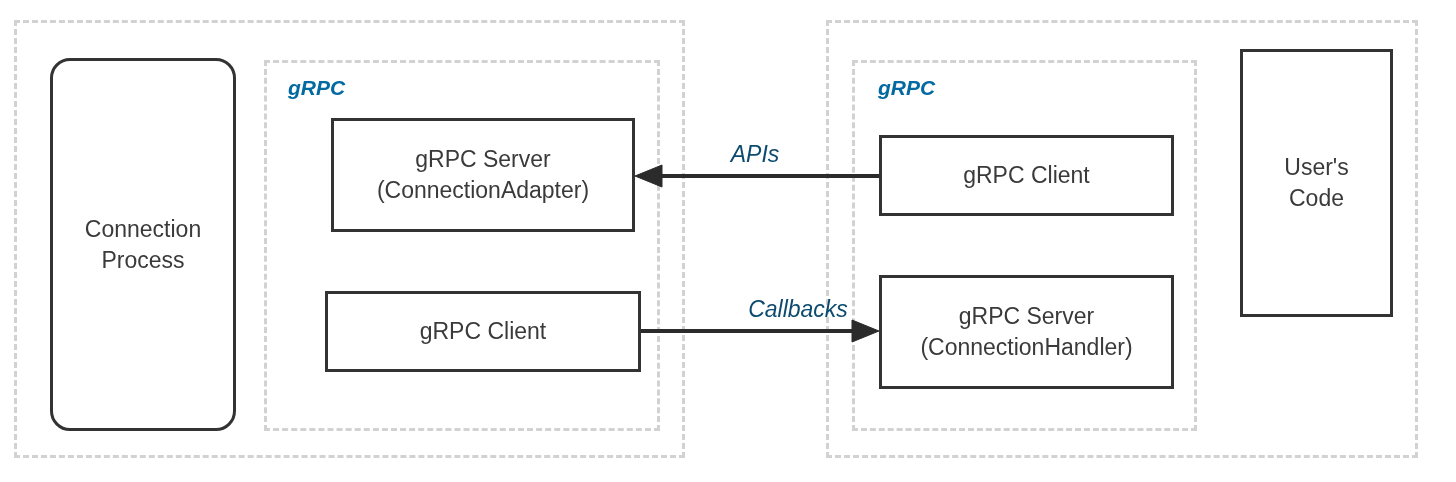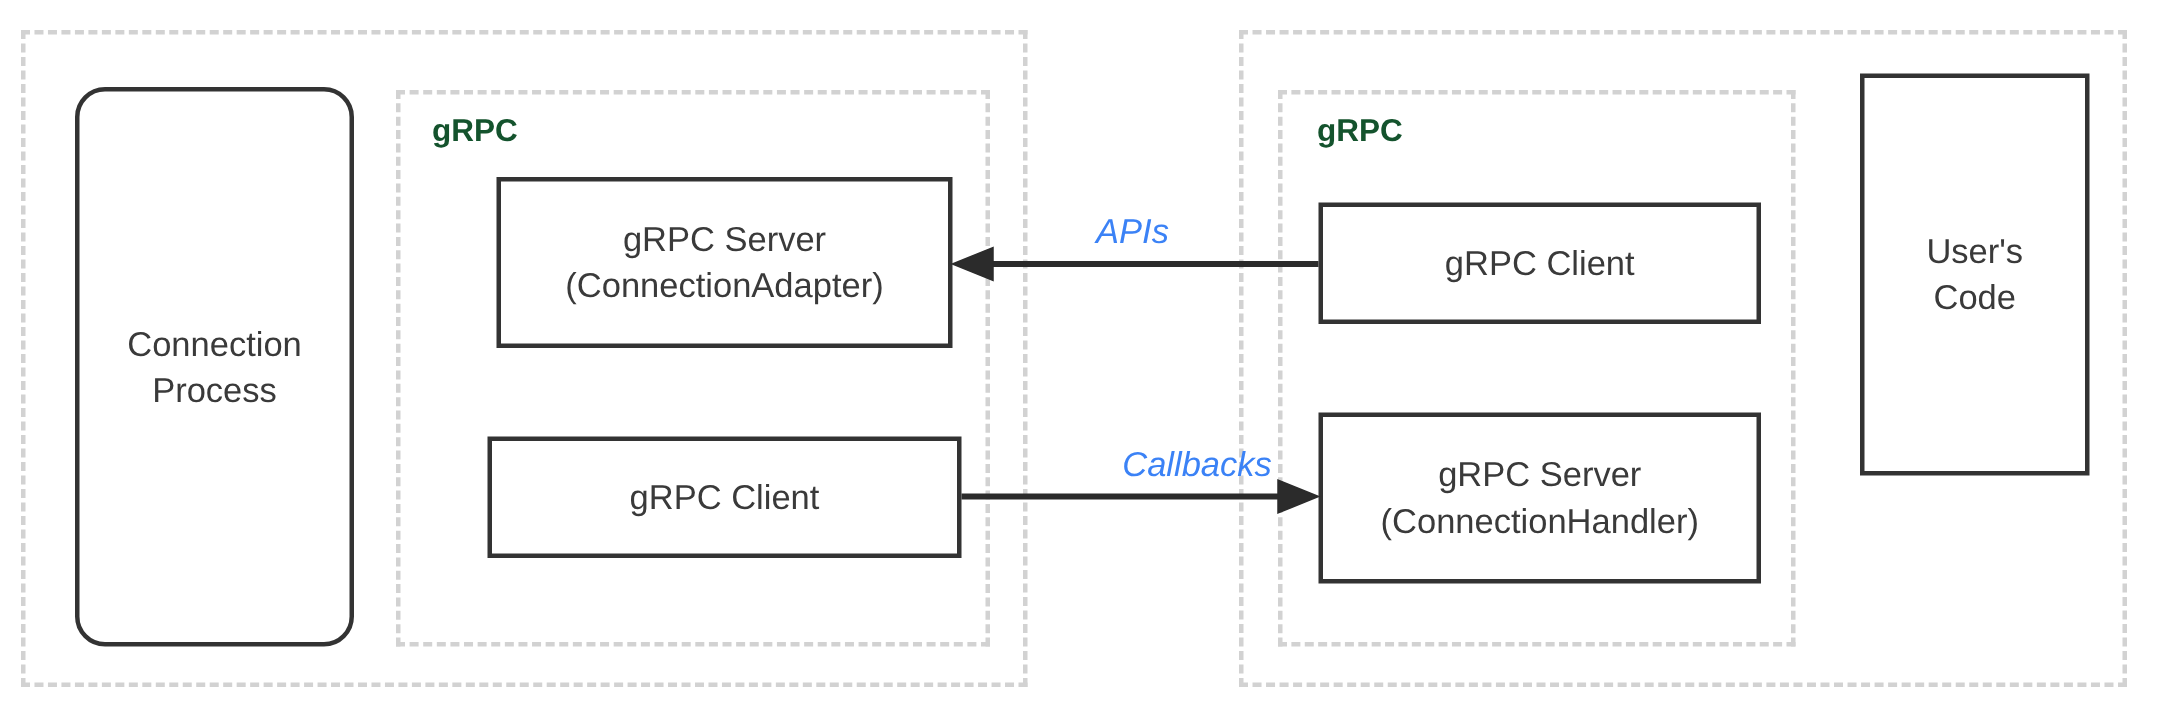--- a/index.html
+++ b/index.html
@@ -42,33 +42,34 @@
     line-height: 1.33;
     font-family: "Liberation Sans", sans-serif;
     white-space: pre-line;
     padding: 2px 6px;
   }
 
   
   .group-label {
     position: absolute;
     font-family: "Liberation Sans", sans-serif;
+    font-style: italic;
     font-weight: bold;
     font-size: 21px;
-    color: #14532d;
+    color: #0369a1;
     white-space: nowrap;
   }
 
   
   .edge-label {
     position: absolute;
     font-family: "Liberation Sans", sans-serif;
     font-style: italic;
     font-size: 23px;
-    color: #3b82f6;
+    color: #0c4a6e;
     white-space: nowrap;
     text-align: center;
     transform: translateX(-50%);
   }
 
   
   #edge-layer {
     position: absolute;
     left: 0;
     top: 0;

